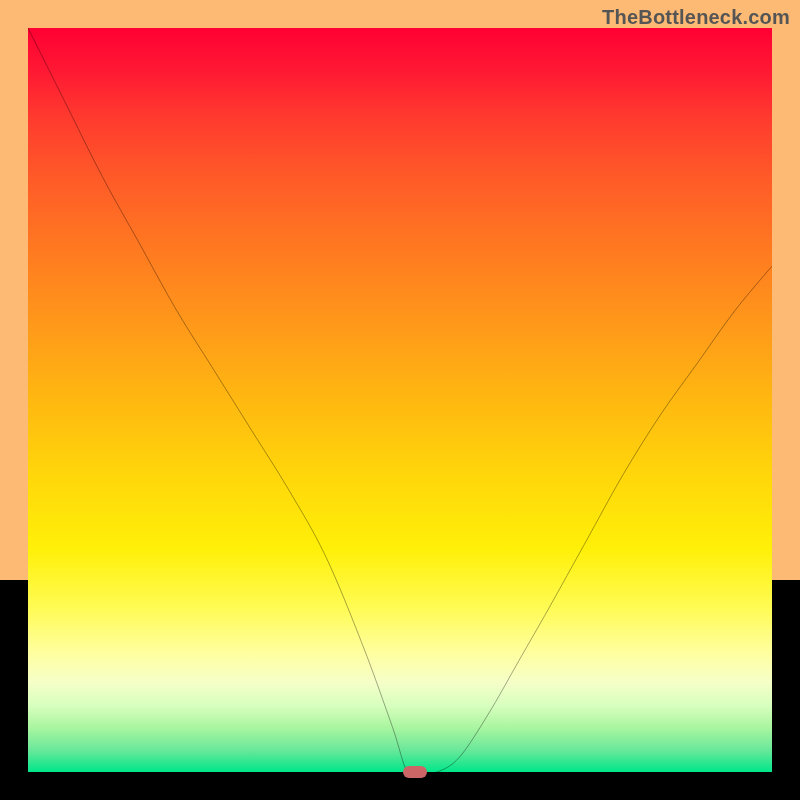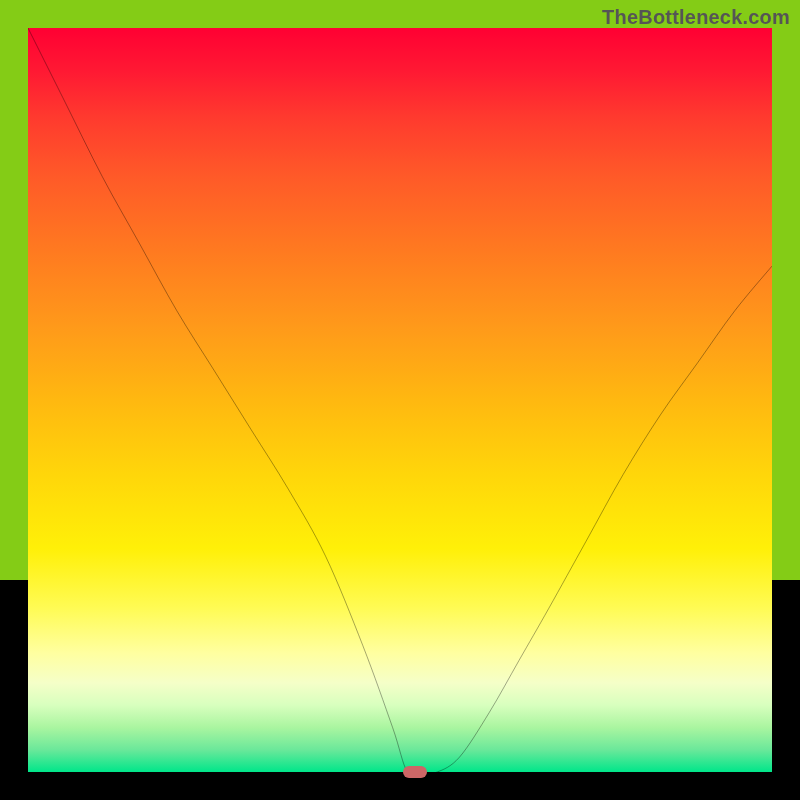--- a/index.html
+++ b/index.html
@@ -8,21 +8,21 @@
     width: 800px;
     height: 800px;
     background: #000;
     font-family: Arial, Helvetica, sans-serif;
     overflow: hidden;
   }
   .frame {
     position: relative;
     width: 800px;
     height: 580px;
-    background: #84cc16;
+    background: #fdba74;
   }
   .plot {
     position: absolute;
     left: 28px;
     top: 28px;
     width: 744px;
     height: 744px;
     
     background: linear-gradient(to bottom,
       #ff0033 0%,

